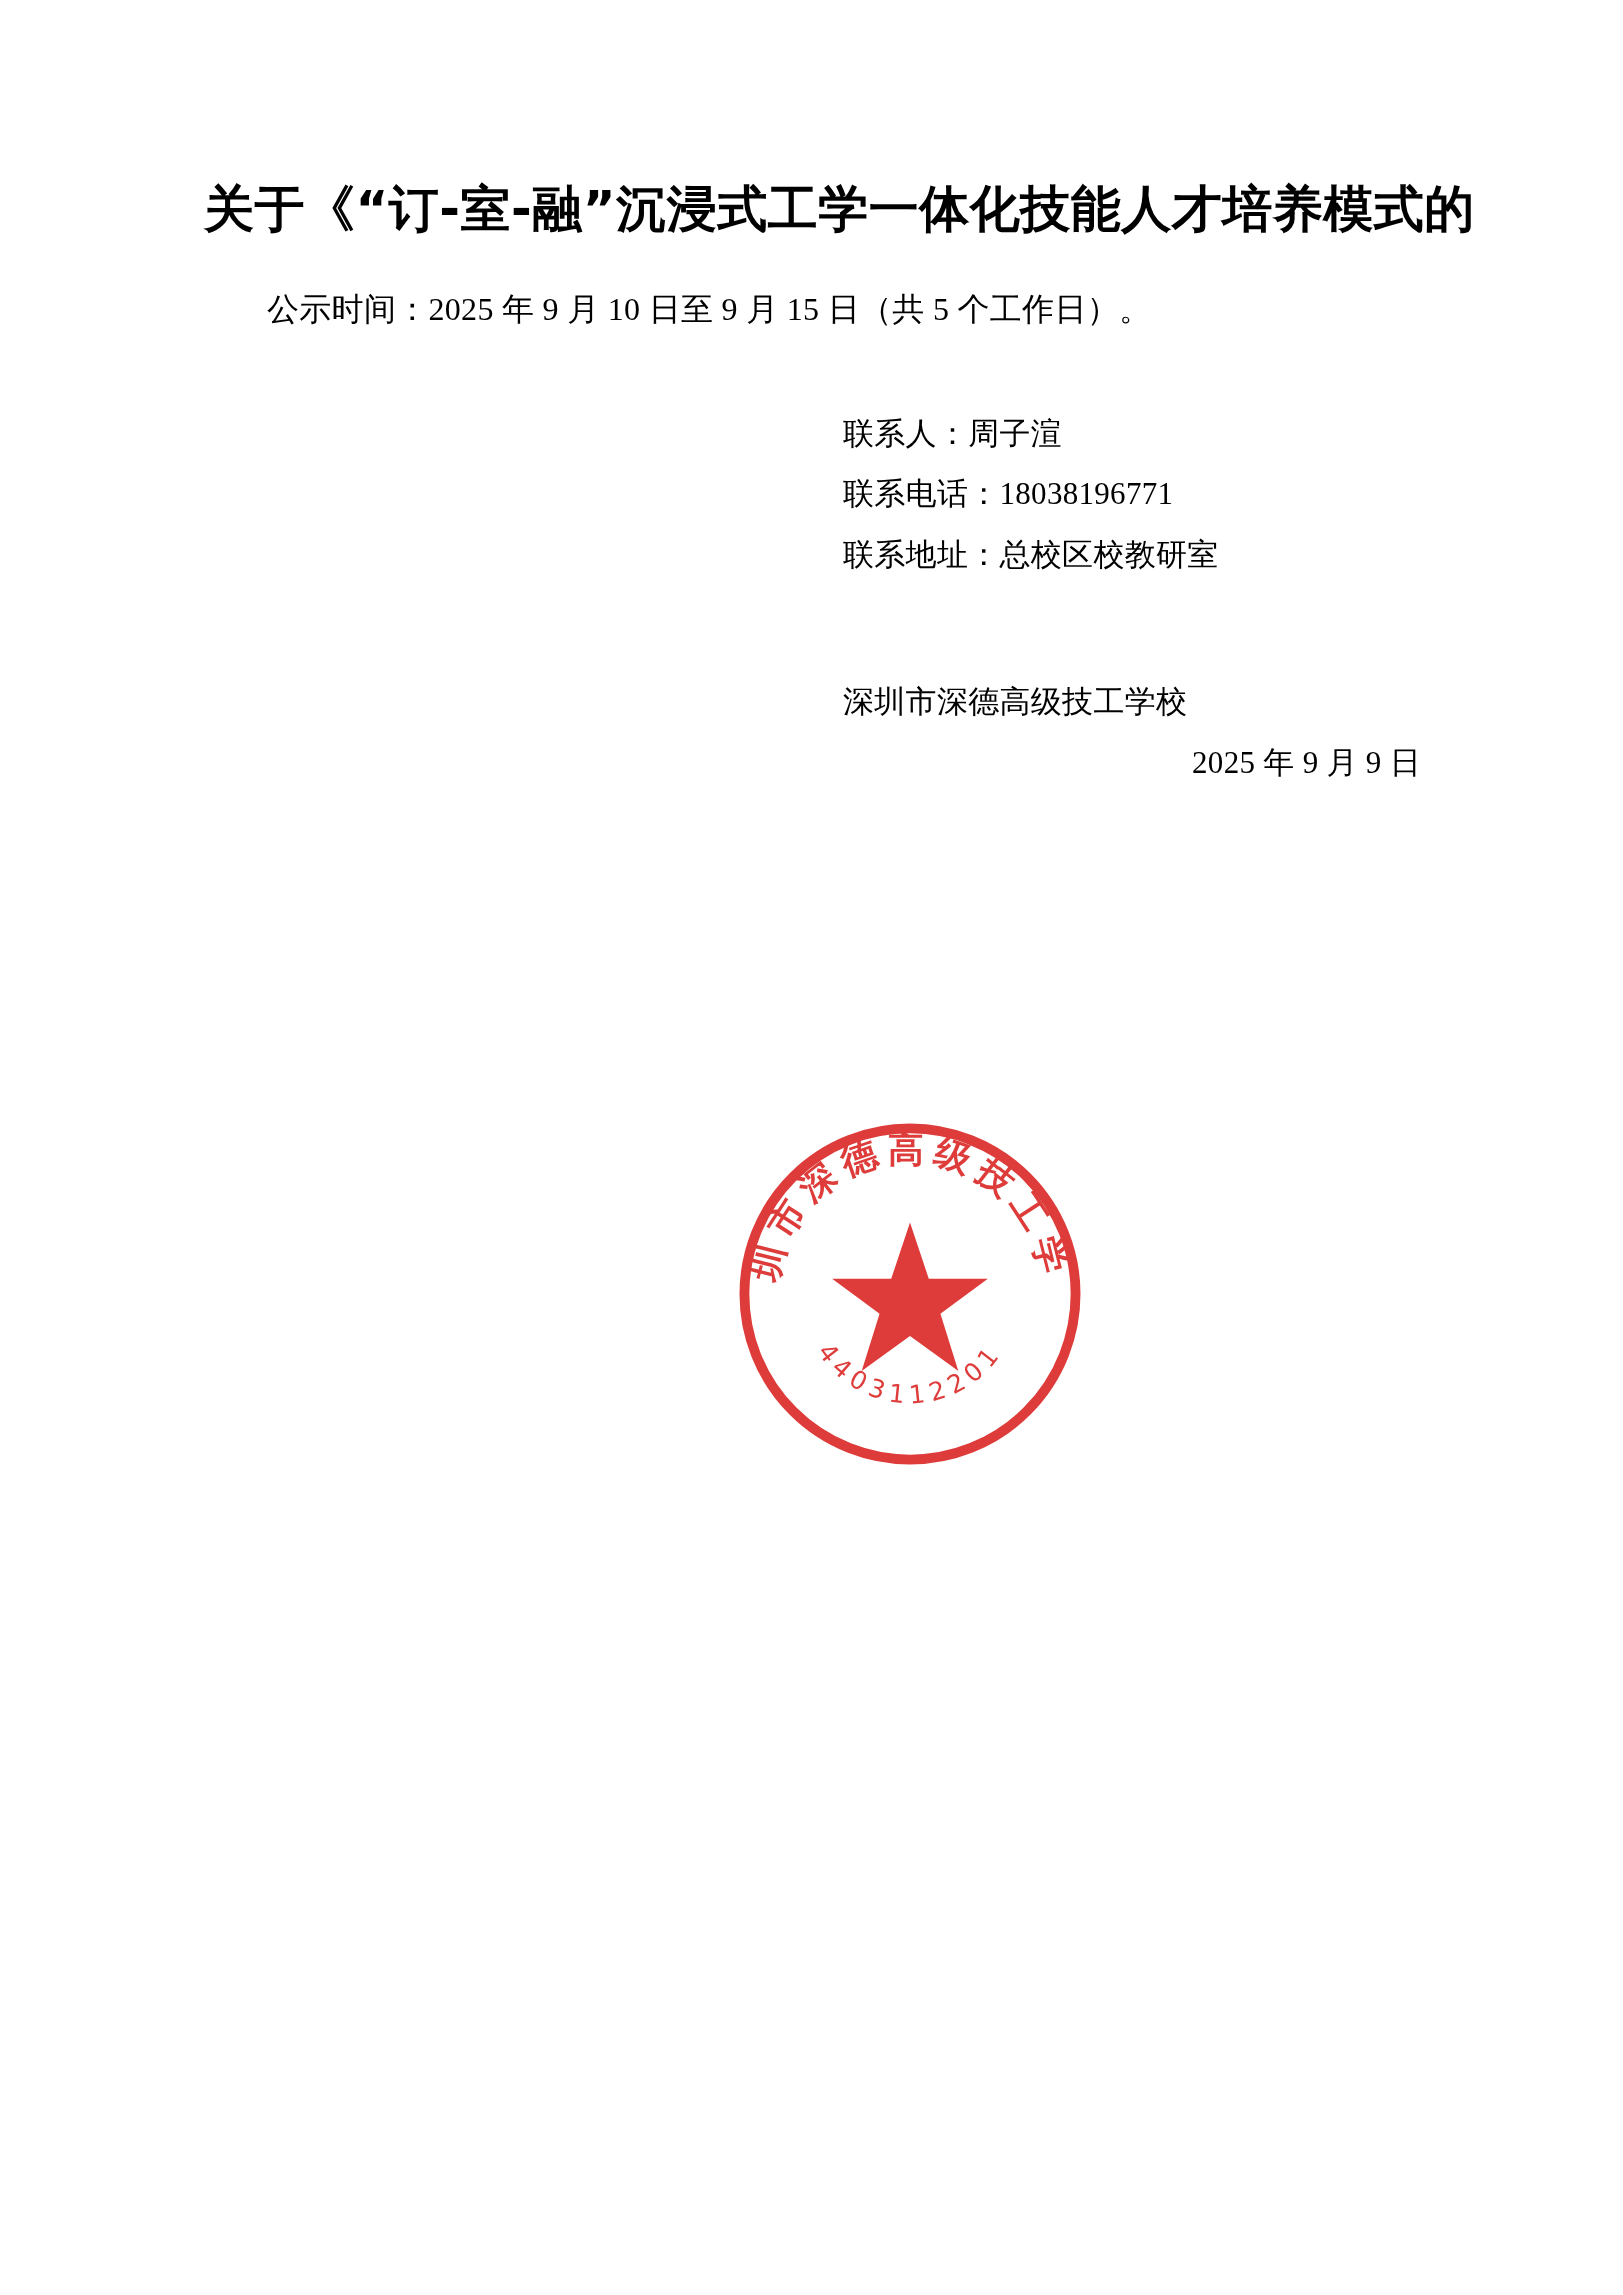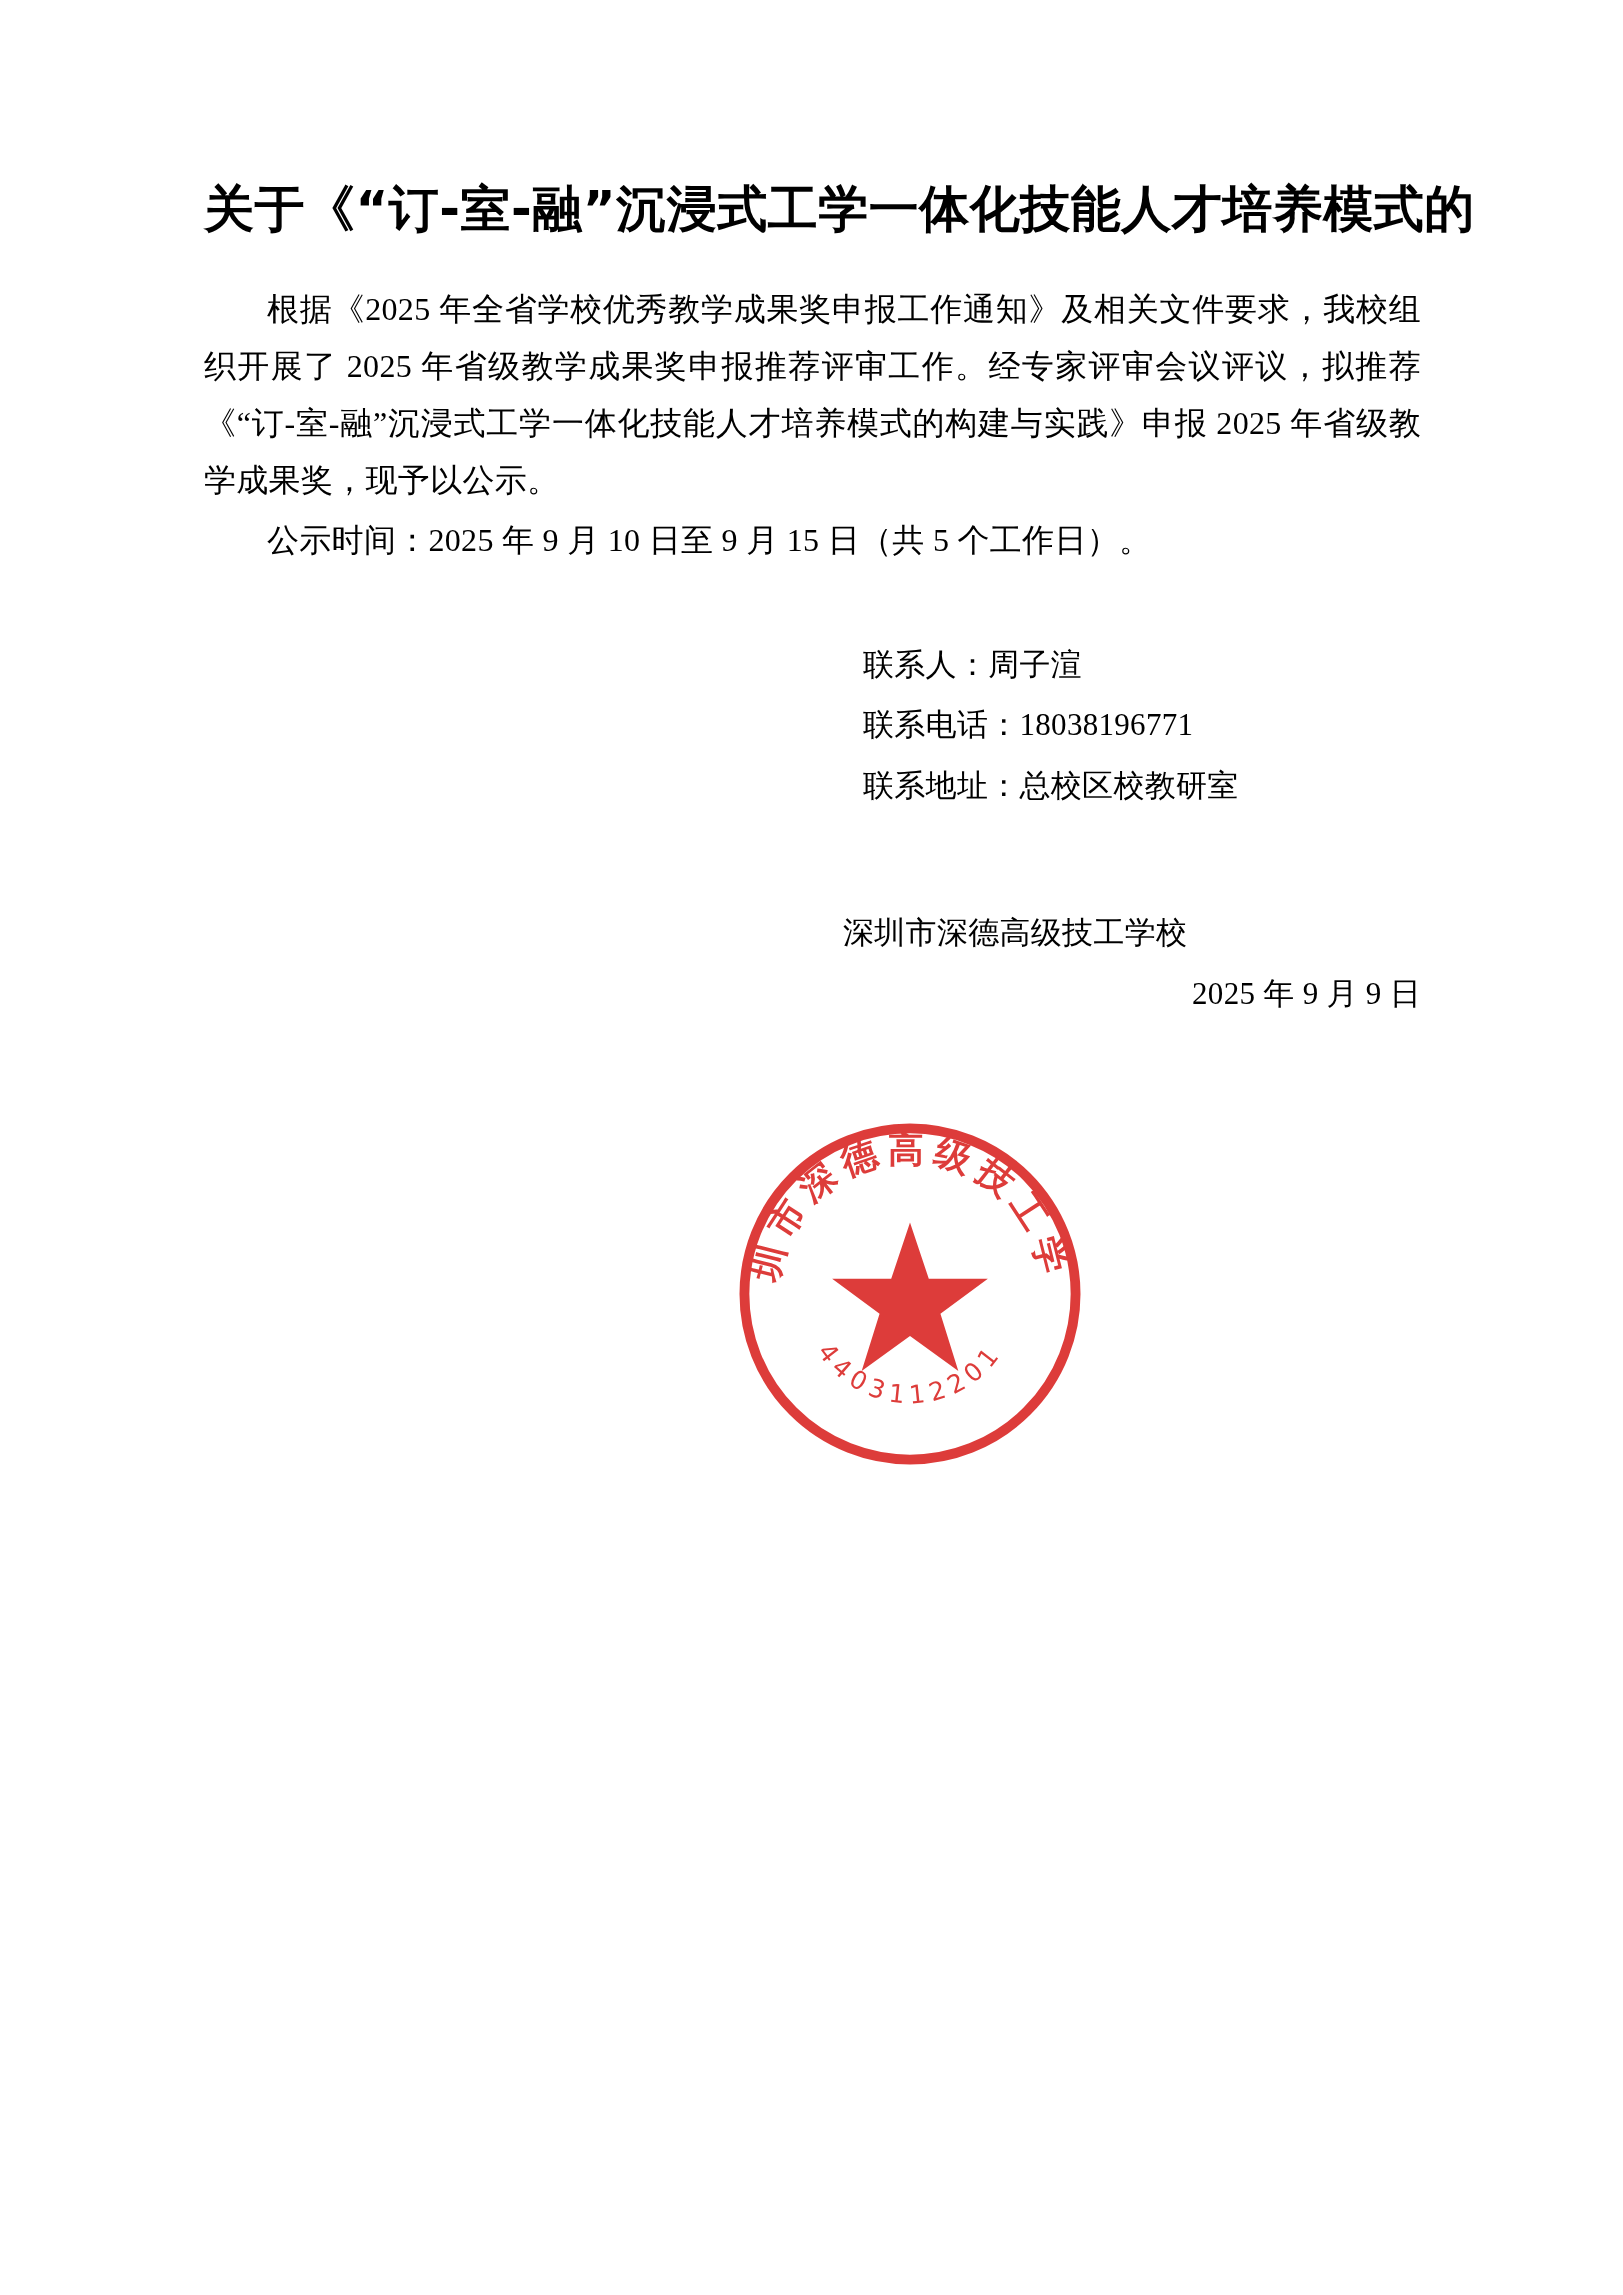--- a/index.html
+++ b/index.html
@@ -61,21 +61,20 @@
   
   .contact-block {
     margin-top: 66px;
     margin-left: 639px;
     font-size: 31px;
     line-height: 1.95;
     letter-spacing: 0.3px;
   }
   .contact-line {
     white-space: nowrap;
-    margin-left: 20px;
   }
 
   .signoff {
     margin-top: 87px;
     margin-left: 639px;
     font-size: 31px;
     line-height: 1.95;
     letter-spacing: 0.3px;
     position: relative;
     z-index: 1;
@@ -107,21 +106,20 @@
 <body>
 
 <div class="page">
 
   <div class="doc-body">
 
     <h1 class="title">
       <span class="line">关于《“订-室-融”沉浸式工学一体化技能人才培养模式的</span>
     </h1>
 
-    <p class="para indent">根据《2025 年全省学校优秀教学成果奖申报工作通知》及相关文件要求，我校组织开展了 2025 年省级教学成果奖申报推荐评审工作。经专家评审会议评议，拟推荐《“订-室-融”沉浸式工学一体化技能人才培养模式的构建与实践》申报 2025 年省级教学成果奖，现予以公示。</p>
     <p class="para indent">公示时间：2025 年 9 月 10 日至 9 月 15 日（共 5 个工作日）。</p>
 
     <div class="contact-block">
       <div class="contact-line">联系人：周子渲</div>
       <div class="contact-line">联系电话：18038196771</div>
       <div class="contact-line">联系地址：总校区校教研室</div>
     </div>
 
     <div class="signoff">
       <div class="org">深圳市深德高级技工学校</div>

